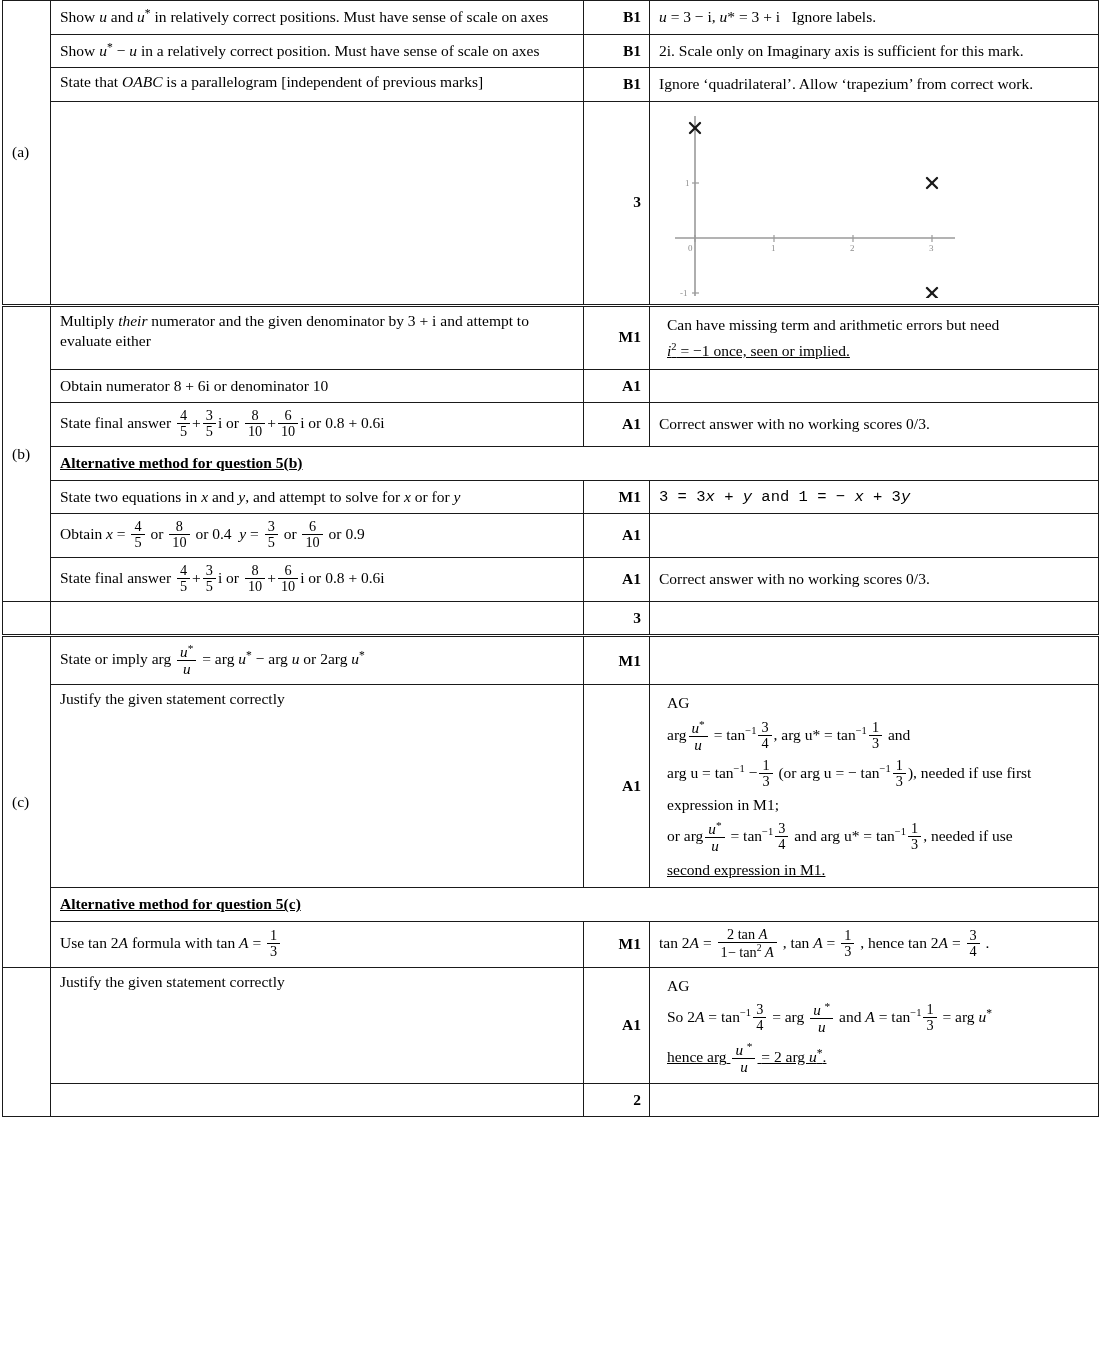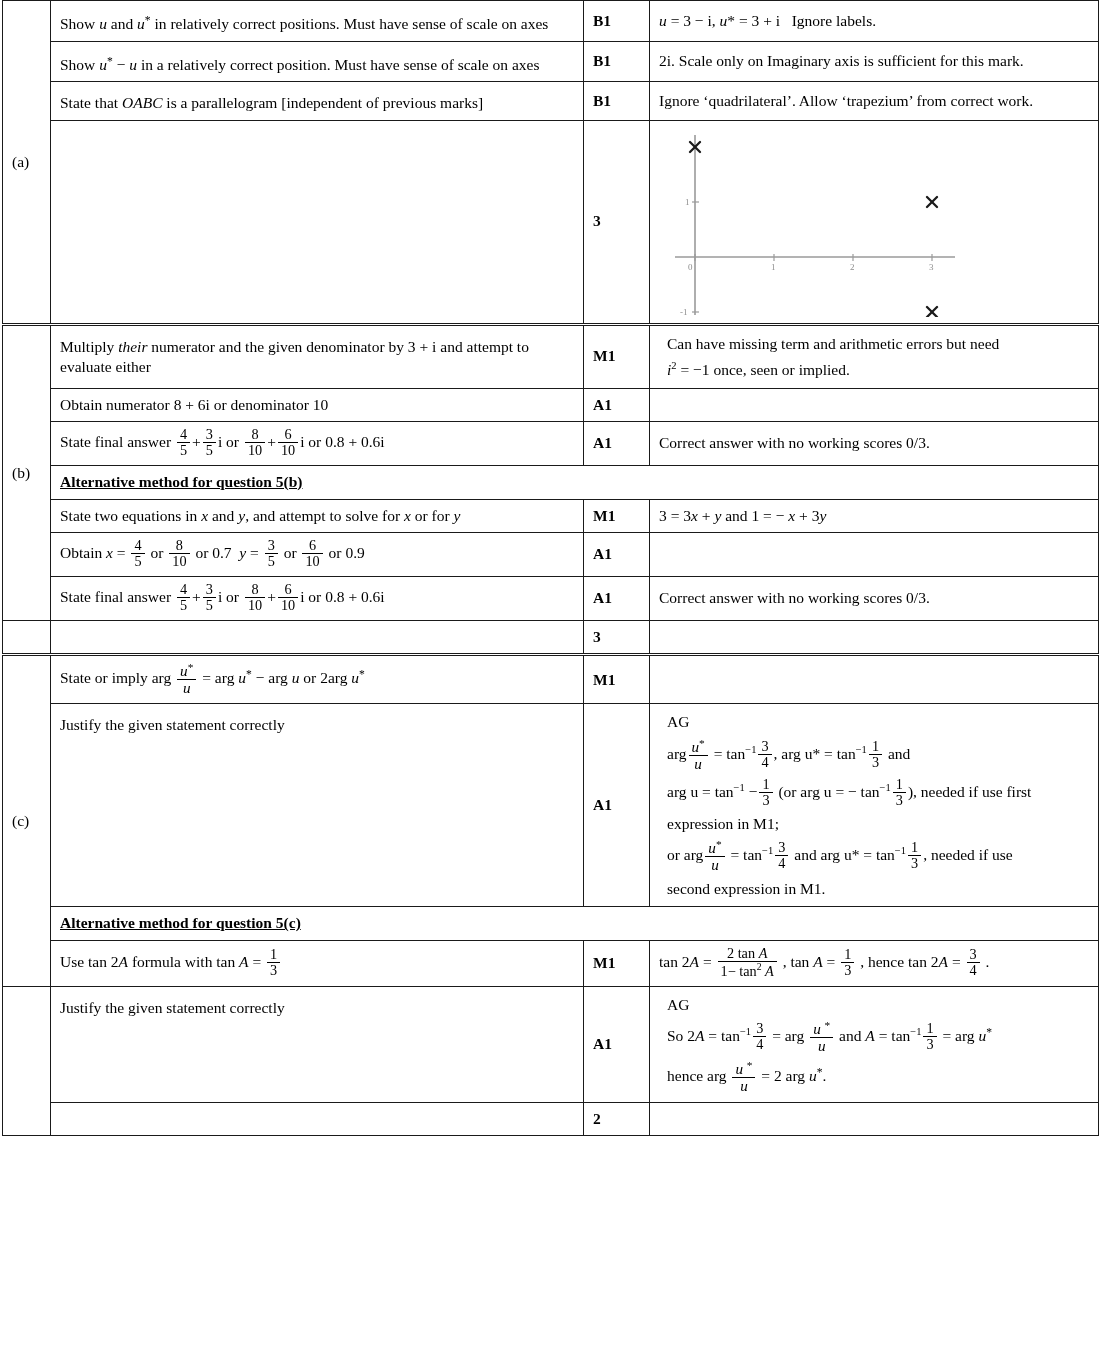--- a/index.html
+++ b/index.html
@@ -49,31 +49,31 @@
     border-top: none;
     border-bottom: none;
     vertical-align: top;
     padding-top: 7px;
     text-align: left;
     font-size: 15.5px;
   }
   td.part.nb { border-right: none; }
 
   td.mark {
-    text-align: left;
+    text-align: right;
     font-weight: bold;
     vertical-align: top;
     padding-top: 7px;
     font-size: 15.5px;
   }
   td.mark.mid { vertical-align: middle; padding-top: 6px; }
 
   td.note { vertical-align: top; padding-top: 7px; }
   td.main { vertical-align: middle; }
-  td.main.topal { vertical-align: top; padding-top: 11px; }
+  td.main.topal { vertical-align: top; padding-top: 4px; }
 
   tr.thickdiv > td {
     border-top: 3px double #1a1a1a;
   }
 
   td.alt {
     font-weight: bold;
     vertical-align: middle;
     padding: 7px 8px 7px 9px;
     text-decoration: underline;
@@ -92,21 +92,21 @@
     margin: 0 2px;
     position: relative;
     top: -1px;
   }
   .frac .num { display: block; padding: 0 3px; }
   .frac .den { display: block; padding: 0 3px; border-top: 1px solid #000; }
   .sup { font-size: 0.68em; vertical-align: super; }
   .star { font-size: 0.75em; vertical-align: super; position: relative; top: 1px; }
 
   .eqline { display: block; margin: 2px 0 5px 8px; }
-  .eqline:last-child { margin-bottom: 1px; }
+  .eqline:last-child { margin-bottom: 1px; text-decoration: underline; }
 
   
   .graphcell { height: 196px; vertical-align: top; padding: 4px 8px; }
   .argand { position: relative; width: 300px; height: 190px; margin-left: 14px; }
   .argand svg { display: block; }
 </style>
 </head>
 <body>
 
 <div class="sheet">
@@ -222,32 +222,32 @@
 
   <tr>
     <td class="alt" colspan="3">Alternative method for question 5(b)</td>
   </tr>
 
   <tr>
     <td class="main indent1">
       <span>State two equations in </span><span class="it">x</span><span> and </span><span class="it">y</span>, and attempt to solve for <span class="it">x</span> or for <span class="it">y</span>
     </td>
     <td class="mark mid">M1</td>
-    <td class="note" style="vertical-align:middle;">
+    <td class="note" style="vertical-align:middle;font-family:Liberation Mono, monospace;">
       3 = 3<span class="it">x</span> + <span class="it">y</span> and 1 = − <span class="it">x</span> + 3<span class="it">y</span>
     </td>
   </tr>
 
   <tr>
     <td class="main">
       Obtain <span class="it">x</span> =
       <span class="frac"><span class="num">4</span><span class="den">5</span></span>
       <span>or</span>
       <span class="frac"><span class="num">8</span><span class="den">10</span></span>
-      <span>or 0.7</span>&nbsp;
+      <span>or 0.4</span>&nbsp;
       <span class="it">y</span> =
       <span class="frac"><span class="num">3</span><span class="den">5</span></span>
       <span>or</span>
       <span class="frac"><span class="num">6</span><span class="den">10</span></span>
       <span>or 0.9</span>
     </td>
     <td class="mark">A1</td>
     <td class="note"></td>
   </tr>
 

